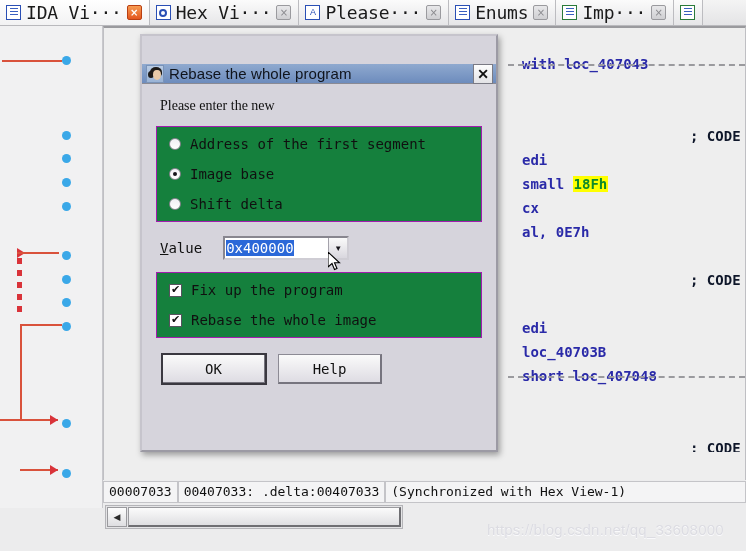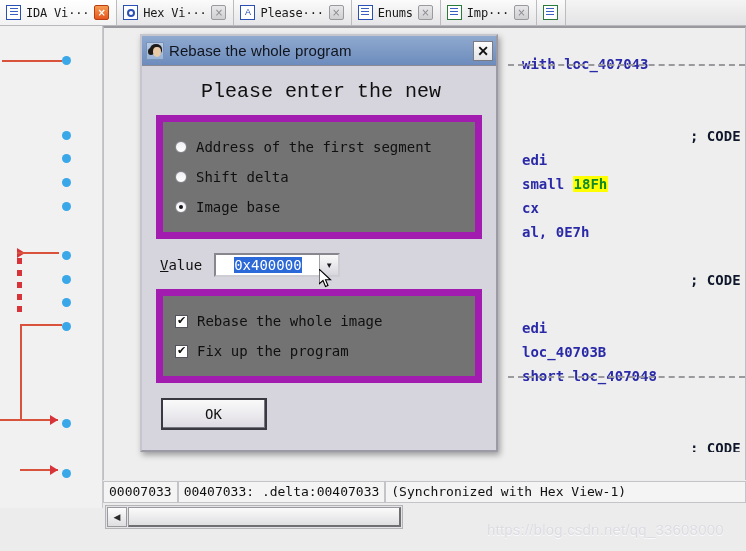--- a/index.html
+++ b/index.html
@@ -42,21 +42,21 @@
     font-size: 9px; line-height: 1; color: #2a4fb5;
     flex: none;
   }
   .tab-ico.enums { border-color: #2a4fb5; color: #2a4fb5; }
   .tab-ico.imp { border-color: #2a7a3a; color: #2a7a3a; }
   .tab-ico-bars { display:block; width:8px; height:9px;
     background: repeating-linear-gradient(#3a5fc0 0 1px, transparent 1px 3px); }
   .tab-ico-circle { width: 8px; height: 8px; border: 2px solid #2a4fb5; border-radius: 50%; }
   .tab-label {
     font-family: "DejaVu Sans Mono", monospace;
-    font-size: 12px; color: #1a1a1a; white-space: nowrap;
+    font-size: 18px; color: #1a1a1a; white-space: nowrap;
     letter-spacing: -0.2px;
   }
   .tab-close {
     width: 15px; height: 15px; flex: none;
     border: 1px solid #9a9a9e; border-radius: 2px;
     background: linear-gradient(#e8e8ea, #cfcfd2);
     color: #8a8a8e; font-size: 10px; line-height: 13px; text-align: center;
     font-family: "DejaVu Sans", sans-serif;
   }
   .tab.active .tab-close {
@@ -172,25 +172,26 @@
 
   
   #dialog {
     position: absolute; left: 140px; top: 34px; width: 358px; height: 418px;
     background: #d6d4dc;
     border: 2px solid #9c9aa4;
     border-top-color: #c6c4cc; border-left-color: #c6c4cc;
     box-shadow: 2px 3px 6px rgba(0,0,0,0.35);
   }
   #dlg-title {
-    height: 30px;
+    height: 20px;
     background: linear-gradient(#8fa9cf, #6d8cbd);
     display: flex; align-items: center; gap: 5px;
     padding: 0 3px 0 4px;
     border-bottom: 1px solid #8a8a94;
+    margin-top: 28px;
   }
   #dlg-icon {
     width: 18px; height: 18px; flex: none;
     background: linear-gradient(#b9cbe4, #9ab3d6);
     border: 1px solid #7a93b8;
     position: relative; overflow: hidden;
   }
   #dlg-icon .hair {
     position: absolute; left: 3px; top: 1px; width: 12px; height: 10px;
     background: #1d1a18; border-radius: 55% 55% 40% 40%;
@@ -211,29 +212,28 @@
   #dlg-close {
     width: 20px; height: 20px; flex: none;
     background: linear-gradient(#fdfdfd, #e3e3e6);
     border: 1px solid #7a7a84;
     display: flex; align-items: center; justify-content: center;
     font-family: "Liberation Sans", sans-serif;
     font-size: 14px; font-weight: bold; color: #101010;
   }
   #dlg-body { position: relative; padding: 10px 14px; }
   #dlg-prompt {
-    font-family: Liberation Mono, monospace;
-    font-size: 20px; color: #101010; margin: 4px 0 12px 4px;
+    font-family: Liberation Serif, serif;
+    font-size: 14px; color: #101010; margin: 4px 0 12px 4px;
     white-space: pre;
-    text-align: center;
   }
   .groupbox {
-    border: 7px solid #a21caf;
-    background: #737373;
-    padding: 10px 12px;
+    border: 1px solid #a21caf;
+    background: #15803d;
+    padding: 2px 12px;
   }
   .radio-row, .check-row {
     display: flex; align-items: center; gap: 9px;
     height: 30px;
     font-family: "DejaVu Sans Mono", monospace;
     font-size: 14px; color: #101010; white-space: nowrap;
   }
   .radio {
     width: 12px; height: 12px; border-radius: 50%; flex: none;
     border: 1px solid #85838d;
@@ -249,40 +249,40 @@
     border: 1px solid #55535d;
     background: #ffffff;
     position: relative;
   }
   .check.on::after {
     content: "\2714"; position: absolute; left: 1px; top: -2px;
     font-family: "DejaVu Sans", sans-serif;
     font-size: 11px; line-height: 13px; color: #101010;
   }
   #value-row {
-    display: flex; align-items: center; gap: 12px;
+    display: flex; align-items: center; gap: 21px;
     margin: 14px 0 12px 4px;
   }
   #value-label {
     font-family: "DejaVu Sans Mono", monospace;
     font-size: 14px; color: #101010; white-space: nowrap;
   }
   #value-label u { text-decoration: underline; }
   #value-combo {
     width: 126px; height: 24px;
     border: 2px solid #88868f;
     border-right-color: #cfcdd4; border-bottom-color: #cfcdd4;
     background: #ffffff;
     display: flex; align-items: stretch;
     position: relative;
   }
   #value-text {
     flex: 1; display: flex; align-items: center;
     font-family: "DejaVu Sans Mono", monospace;
-    font-size: 14px; padding-left: 18px; overflow: hidden; text-align: right;
+    font-size: 14px; padding-left: 1px; overflow: hidden; text-align: right;
   }
   #value-text span.selected {
     background: #2b68d8; color: #ffffff; white-space: pre;
   }
   #value-drop {
     width: 19px; flex: none;
     background: linear-gradient(#fafafa, #d9d7de);
     border-left: 1px solid #a4a2ab;
     display: flex; align-items: center; justify-content: center;
     font-size: 8px; color: #16141a;
@@ -469,52 +469,53 @@
     </div>
     <div id="dlg-body">
       <div id="dlg-prompt">Please enter the new</div>
 
       <div class="groupbox">
         <div class="radio-row">
           <span class="radio"></span>
           <span>Address of the first segment</span>
         </div>
         <div class="radio-row">
+          <span class="radio on"></span>
+          <span>Image base</span>
+        </div>
+        <div class="radio-row">
           <span class="radio"></span>
           <span>Shift delta</span>
-        </div>
-        <div class="radio-row">
-          <span class="radio on"></span>
-          <span>Image base</span>
         </div>
       </div>
 
       <div id="value-row">
         <span id="value-label"><u>V</u><span>alue</span></span>
         <span id="value-combo">
           <span id="value-text">
               <span class="selected">0x400000</span>
             </span>
           <span id="value-drop">▼</span>
           <svg id="cursor" viewBox="0 0 13 19">
             <polygon points="0,0 0,15 4,11.5 6.5,17.5 9,16.5 6.5,10.8 11.5,10.8" fill="#ffffff" stroke="#000000" stroke-width="1.1"></polygon>
           </svg>
         </span>
       </div>
 
       <div class="groupbox">
         <div class="check-row">
           <span class="check on"></span>
-          <span>Rebase the whole image</span>
+          <span>Fix up the program</span>
         </div>
         <div class="check-row">
           <span class="check on"></span>
-          <span>Fix up the program</span>
+          <span>Rebase the whole image</span>
         </div>
       </div>
 
       <div id="btnrow">
         <div class="dbtn default">OK</div>
+        <div class="dbtn">Help</div>
       </div>
     </div>
   </div>
 
 </div>
 
 </body></html>

